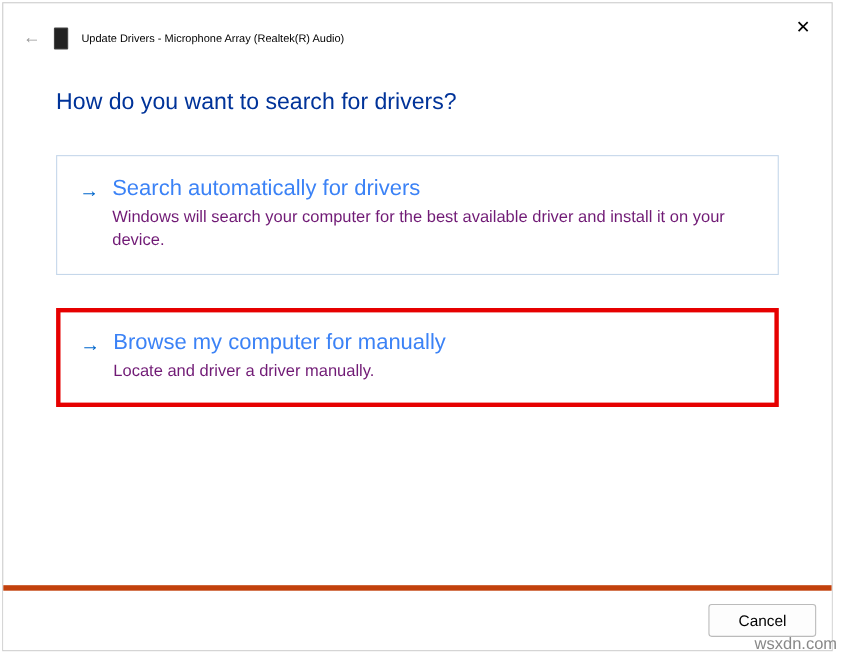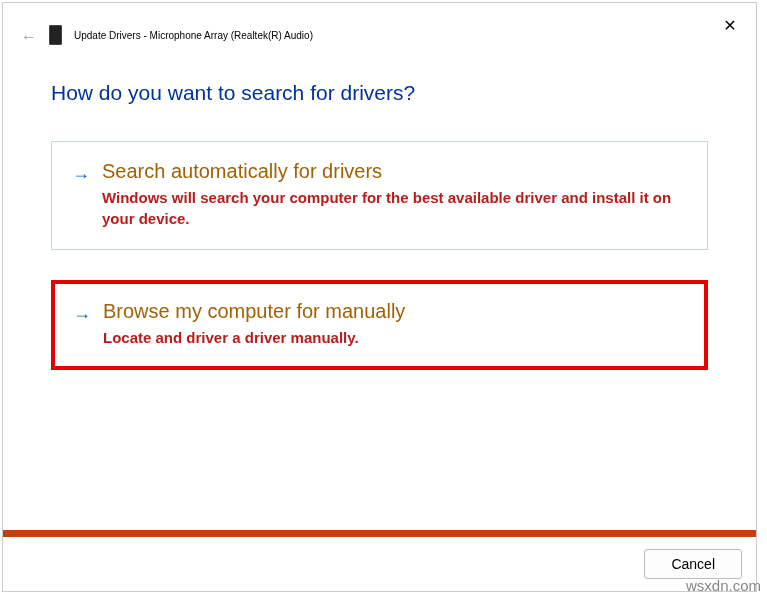--- a/index.html
+++ b/index.html
@@ -86,31 +86,30 @@
       color: #0066cc;
       font-size: 18px;
       line-height: 26px;
       flex-shrink: 0;
     }
     .option-text {
       flex: 1;
     }
     .option-title {
       font-size: 20px;
-      color: #a16207;
+      color: #3b82f6;
       margin-bottom: 4px;
     }
     .option-desc {
       font-size: 15px;
-      color: #b91c1c;
+      color: #701a75;
       line-height: 1.4;
-      font-weight: bold;
     }
     .footer {
-      border-top: 7px solid #c2410c;
+      border-top: 5px solid #c2410c;
       padding: 12px 14px;
       display: flex;
       justify-content: flex-end;
       background: #fff;
     }
     .cancel-btn {
       padding: 6px 26px;
       font-size: 14px;
       background: #fdfdfd;
       border: 1px solid #bbb;

